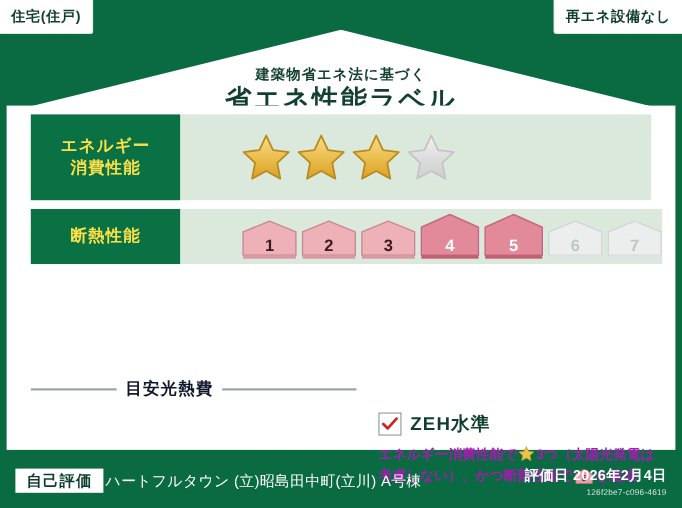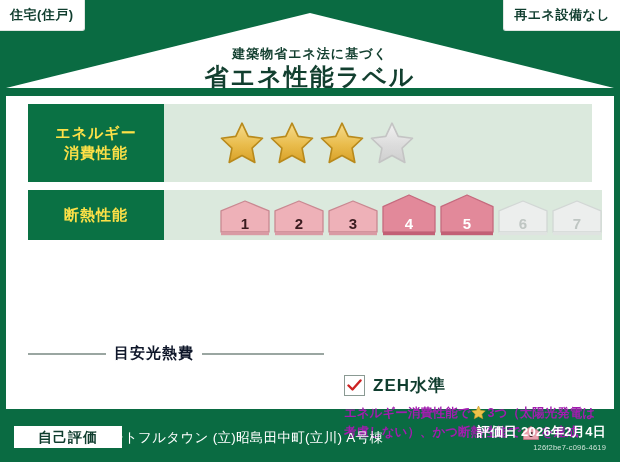--- a/index.html
+++ b/index.html
@@ -15,21 +15,21 @@
   .corner-tag{
     position:absolute;top:0;background:#fff;color:#0f3d2e;
     font-weight:bold;font-size:13px;line-height:1;
     padding:8px 10px 9px;letter-spacing:.5px;white-space:nowrap;
     border:1px solid #dfe6e2;border-top:none;
   }
   .corner-tag.left{left:0;border-left:none;border-bottom-right-radius:3px;}
   .corner-tag.right{right:0;border-right:none;border-bottom-left-radius:3px;}
 
   
-  .roof{position:absolute;left:6px;top:13px;width:608px;height:75px;}
+  .roof{position:absolute;left:6px;top:27px;width:608px;height:75px;}
   .roof svg{display:block;}
   .roof-text{position:absolute;left:0;top:34px;width:608px;text-align:center;}
   .roof-sub{font-size:13px;font-weight:bold;color:#123f2f;letter-spacing:1px;line-height:1;}
   .roof-title{font-size:24px;font-weight:bold;color:#123f2f;letter-spacing:2px;line-height:1.15;margin-top:3px;}
 
   
   .body-panel{
     position:absolute;left:6px;top:96px;width:608px;height:313px;
     background:#ffffff;
   }
@@ -90,21 +90,21 @@
     margin-top:7px;font-size:12.5px;font-weight:bold;color:#a21caf;
     line-height:1.55;letter-spacing:0px;
   }
   .inline-star{vertical-align:-3px;margin:0 1px;}
   .inline-house{vertical-align:-4px;margin:0 2px;}
 
   
   .footer{position:absolute;left:0;bottom:0;width:620px;height:48px;color:#fff;}
   .self-badge{
     position:absolute;left:14px;top:12px;background:#fff;color:#0f3d2e;
-    font-size:14px;font-weight:bold;padding:3px 24px;letter-spacing:1px;line-height:1.15;
+    font-size:14px;font-weight:bold;padding:3px 10px;letter-spacing:1px;line-height:1.15;
   }
   .project-name{
     position:absolute;left:96px;top:15px;font-size:13.5px;color:#fff;letter-spacing:.3px;
     white-space:nowrap;
   }
   .eval-wrap{position:absolute;right:14px;top:9px;text-align:right;}
   .eval-date{font-size:13px;font-weight:bold;color:#fff;letter-spacing:.3px;white-space:nowrap;}
   .eval-id{font-size:7.5px;color:#cfe3d8;letter-spacing:.2px;margin-top:2px;white-space:nowrap;}
 </style>
 </head>

